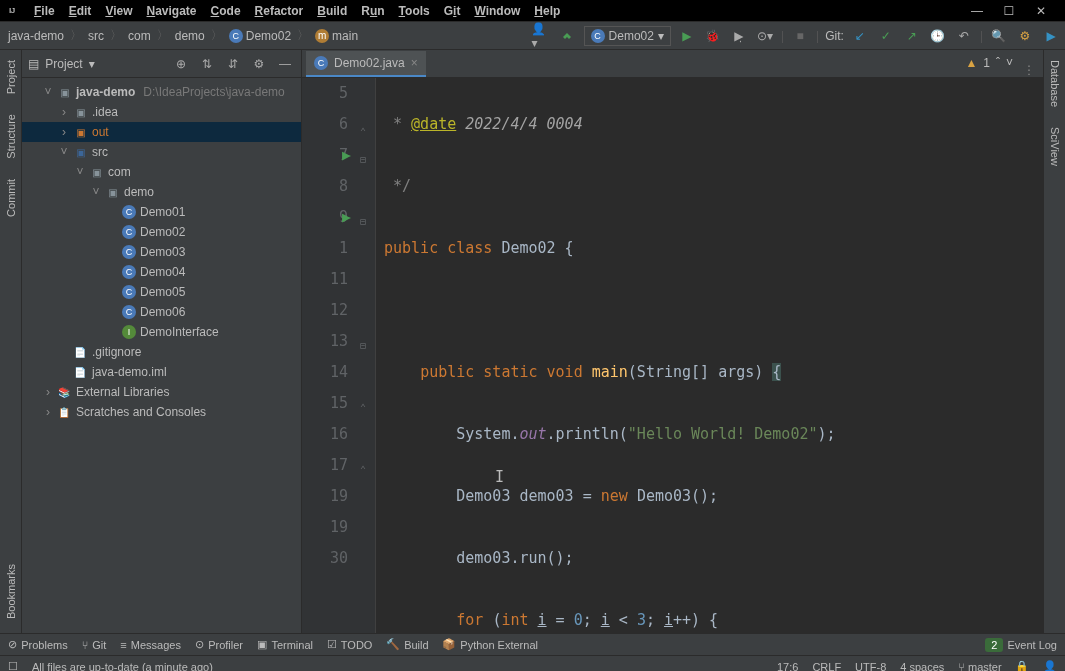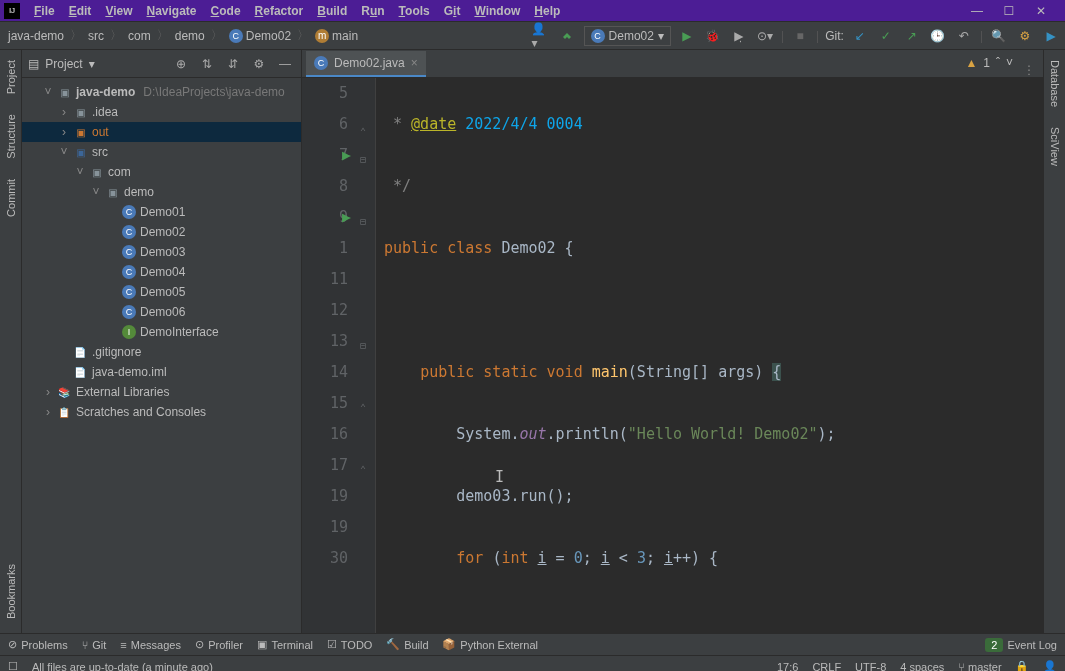--- a/index.html
+++ b/index.html
@@ -1,17 +1,17 @@
 <!DOCTYPE html>
 <html><head>
 <meta charset="utf-8">
 <style>
 * { margin: 0; padding: 0; box-sizing: border-box; }
 body { font-family: "Segoe UI", Arial, sans-serif; font-size: 12px; background: #3c3f41; color: #bbbbbb; overflow: hidden; width: 1065px; height: 671px; position: relative; }
-.titlebar { height: 22px; background: #4c1d95; display: flex; align-items: center; padding: 0 4px; border-bottom: 1px solid #2b2b2b; }
+.titlebar { height: 22px; background: #000000; display: flex; align-items: center; padding: 0 4px; border-bottom: 1px solid #2b2b2b; }
 .titlebar .logo { width: 16px; height: 16px; background: #000; margin-right: 8px; display:flex;align-items:center;justify-content:center;font-size:8px;color:#fff;}
 .menu { display: flex; gap: 2px; }
 .menu-item { padding: 2px 6px; cursor: pointer; font-weight: bold; }
 .menu-item u { text-decoration: underline; }
 .title-text { flex: 1; text-align: center; color: #8a8a8a; font-size: 12px; }
 .win-controls { display: flex; gap: 8px; margin-left: auto; padding-right:8px;}
 .win-btn { width: 24px; height: 18px; display:flex;align-items:center;justify-content:center; cursor:pointer;}
 .navbar { height: 28px; background: #3c3f41; display: flex; align-items: center; padding: 0 4px; border-bottom: 1px solid #2b2b2b; }
 .breadcrumb { display: flex; align-items: center; gap: 2px; }
 .crumb { padding: 2px 4px; cursor:pointer; display:flex;align-items:center;gap:3px;}
@@ -42,21 +42,21 @@
 .editor-area { flex:1; display:flex;flex-direction:column;background:#2b2b2b;position:relative;}
 .tabs { height: 28px; background:#3c3f41;display:flex;align-items:flex-end;border-bottom:1px solid #2b2b2b;padding-left:4px;}
 .tab { height:26px;background:#4e5254;padding:0 8px;display:flex;align-items:center;gap:6px;cursor:pointer;border-bottom:2px solid #4a88c7;}
 .tab-close{color:#888;cursor:pointer;}
 .tabs-menu{margin-left:auto;padding:0 8px;color:#888;cursor:pointer;}
 .editor-content{flex:1;display:flex;font-family:'Consolas','Monaco',monospace;font-size:15px;line-height:31px;overflow:hidden;position:relative;}
 .gutter{width:56px;background:#313335;text-align:right;padding-right:10px;color:#606366;position:relative;}
 .gutter-fold{width:18px;background:#313335;border-right:1px solid #404040;position:relative;}
 .fold-mark{position:absolute;left:2px;color:#606366;font-size:10px;}
 .code{flex:1;padding-left:8px;color:#a9b7c6;white-space:pre;position:relative;}
-.kw{color:#cc7832;}.str{color:#6a8759;}.num{color:#6897bb;}.comment{color:#808080;}.doc{color:#0ea5e9;}.field{color:#9876aa;font-style:italic;}.method{color:#ffc66d;}.ann{color:#bbb529;}
+.kw{color:#cc7832;}.str{color:#6a8759;}.num{color:#6897bb;}.comment{color:#808080;}.doc{color:#a3a3a3;font-style:italic;}.field{color:#9876aa;font-style:italic;}.method{color:#ffc66d;}.ann{color:#bbb529;}
 .run-mark{color:#499c54;position:absolute;}
 .right-gutter{width:22px;background:#3c3f41;border-left:1px solid #2b2b2b;display:flex;flex-direction:column;align-items:center;padding-top:4px;gap:8px;}
 .inspection{position:absolute;top:6px;right:30px;display:flex;align-items:center;gap:6px;color:#bbb;}
 .warn-tri{color:#d9a343;}
 .bottom-bar{height:22px;background:#3c3f41;border-top:1px solid #2b2b2b;display:flex;align-items:center;padding:0 8px;gap:14px;}
 .bottom-item{display:flex;align-items:center;gap:4px;cursor:pointer;font-size:11px;}
 .bottom-right{margin-left:auto;}
 .event-log{background:#3a6b3a;color:#fff;padding:1px 6px;border-radius:3px;}
 .status-bar{height:22px;background:#3c3f41;border-top:1px solid #2b2b2b;display:flex;align-items:center;padding:0 8px;gap:14px;font-size:11px;}
 .status-right{margin-left:auto;display:flex;gap:14px;align-items:center;}
@@ -312,20 +312,21 @@
         <span class="fold-mark" style="top:314px;">⌃</span>
         <span class="fold-mark" style="top:376px;">⌃</span>
       </div>
       <div class="code">
 <div><span class="comment"> * </span><span class="ann" style="text-decoration:underline;">@date</span><span class="doc"> 2022/4/4 0004</span></div>
 <div class="comment"> */</div>
 <div><span class="kw">public </span><span class="kw">class </span><span>Demo02 {</span></div>
 <div> </div>
 <div>    <span class="kw">public </span><span class="kw">static </span><span class="kw">void </span><span class="method">main</span><span>(String[] args) </span><span style="background:#3b514d;">{</span></div>
 <div>        <span>System.</span><span class="field">out</span><span>.println(</span><span class="str">"Hello World! Demo02"</span><span>);</span></div>
+<div>        <span>Demo03 demo03 = </span><span class="kw">new </span><span>Demo03();</span></div>
 <div>        <span>demo03.run();</span></div>
 <div>        <span class="kw">for </span><span>(</span><span class="kw">int </span><span style="text-decoration:underline;">i</span><span> = </span><span class="num">0</span><span>; </span><span style="text-decoration:underline;">i</span><span> &lt; </span><span class="num">3</span><span>; </span><span style="text-decoration:underline;">i</span><span>++) {</span></div>
 
 
 
 
 
 
 
         <span class="text-cursor">I</span>

